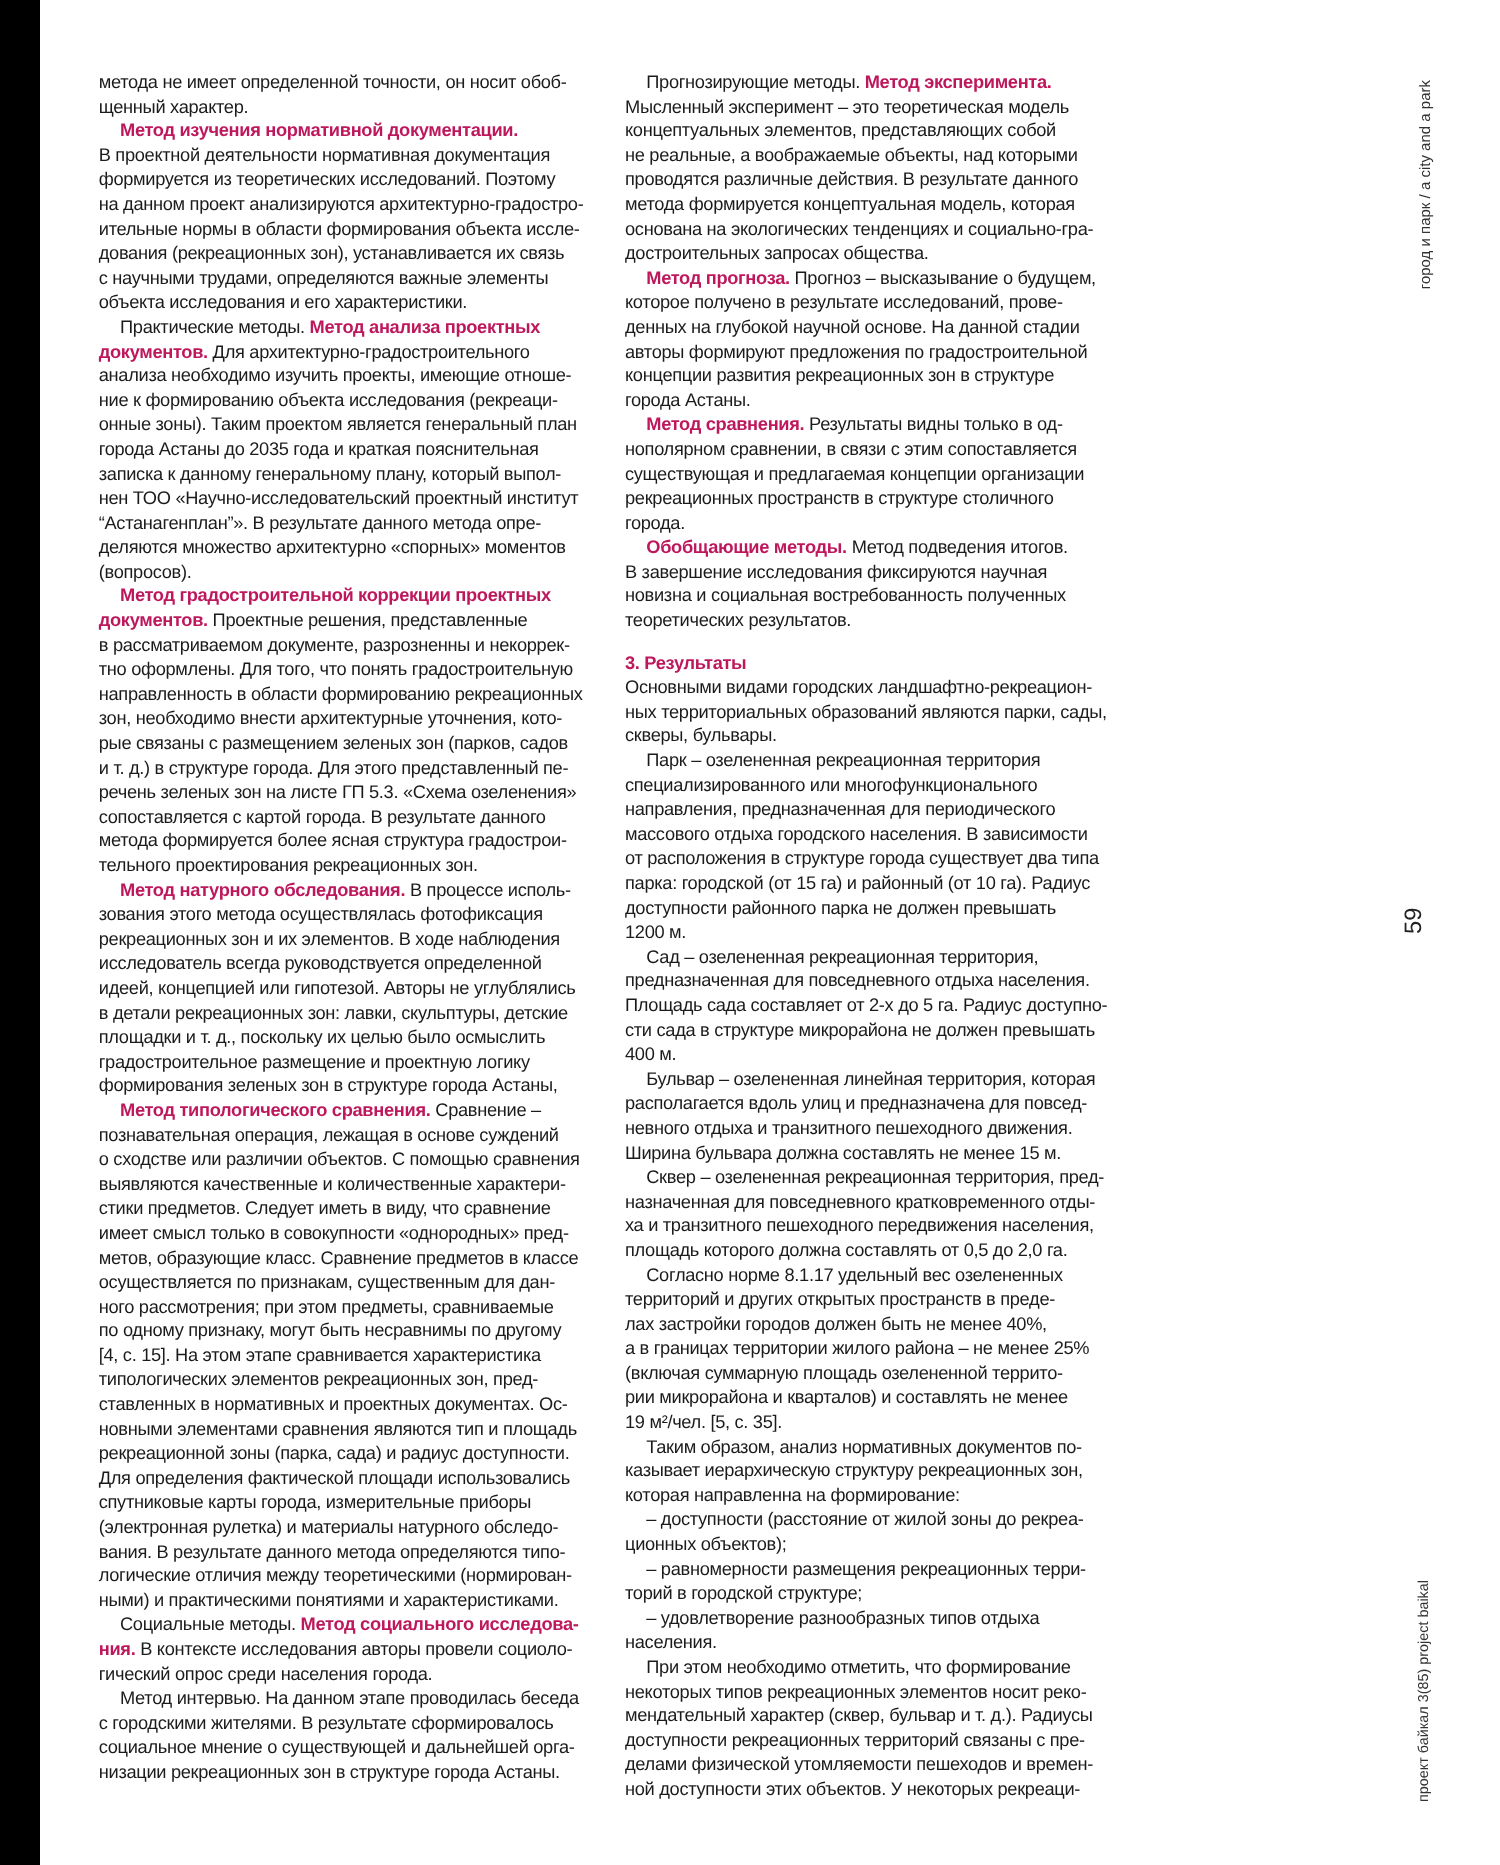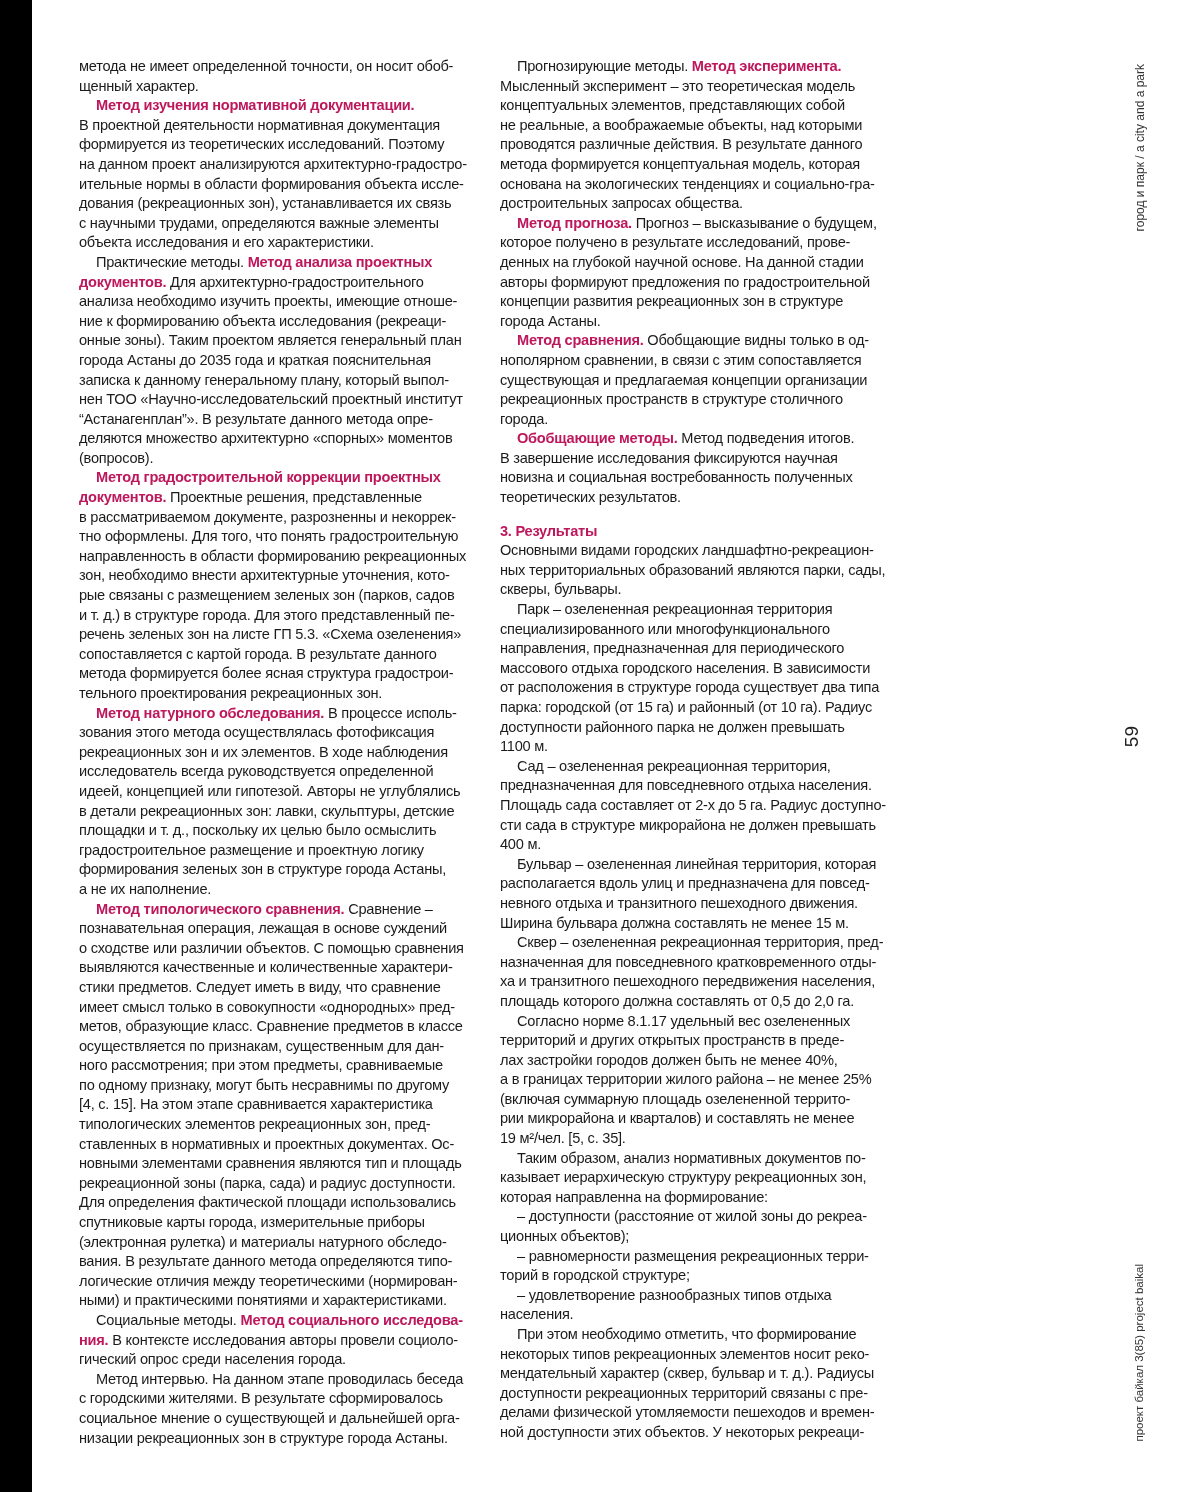--- a/index.html
+++ b/index.html
@@ -81,21 +81,20 @@
       <div class="line"><span>тельного проектирования рекреационных зон.</span></div>
       <div class="line ind"><span class="b">Метод натурного обследования. </span><span>В процессе исполь-</span></div>
       <div class="line"><span>зования этого метода осуществлялась фотофиксация</span></div>
       <div class="line"><span>рекреационных зон и их элементов. В ходе наблюдения</span></div>
       <div class="line"><span>исследователь всегда руководствуется определенной</span></div>
       <div class="line"><span>идеей, концепцией или гипотезой. Авторы не углублялись</span></div>
       <div class="line"><span>в детали рекреационных зон: лавки, скульптуры, детские</span></div>
       <div class="line"><span>площадки и т. д., поскольку их целью было осмыслить</span></div>
       <div class="line"><span>градостроительное размещение и проектную логику</span></div>
       <div class="line"><span>формирования зеленых зон в структуре города Астаны,</span></div>
-      <div class="line"><span>а не их наполнение.</span></div>
       <div class="line ind"><span class="b">Метод типологического сравнения. </span><span>Сравнение –</span></div>
       <div class="line"><span>познавательная операция, лежащая в основе суждений</span></div>
       <div class="line"><span>о сходстве или различии объектов. С помощью сравнения</span></div>
       <div class="line"><span>выявляются качественные и количественные характери-</span></div>
       <div class="line"><span>стики предметов. Следует иметь в виду, что сравнение</span></div>
       <div class="line"><span>имеет смысл только в совокупности «однородных» пред-</span></div>
       <div class="line"><span>метов, образующие класс. Сравнение предметов в классе</span></div>
       <div class="line"><span>осуществляется по признакам, существенным для дан-</span></div>
       <div class="line"><span>ного рассмотрения; при этом предметы, сравниваемые</span></div>
       <div class="line"><span>по одному признаку, могут быть несравнимы по другому</span></div>
@@ -126,41 +125,41 @@
       <div class="line"><span>проводятся различные действия. В результате данного</span></div>
       <div class="line"><span>метода формируется концептуальная модель, которая</span></div>
       <div class="line"><span>основана на экологических тенденциях и социально-гра-</span></div>
       <div class="line"><span>достроительных запросах общества.</span></div>
       <div class="line ind"><span class="b">Метод прогноза. </span><span>Прогноз – высказывание о будущем,</span></div>
       <div class="line"><span>которое получено в результате исследований, прове-</span></div>
       <div class="line"><span>денных на глубокой научной основе. На данной стадии</span></div>
       <div class="line"><span>авторы формируют предложения по градостроительной</span></div>
       <div class="line"><span>концепции развития рекреационных зон в структуре</span></div>
       <div class="line"><span>города Астаны.</span></div>
-      <div class="line ind"><span class="b">Метод сравнения. </span><span>Обобщающие видны только в од-</span></div>
+      <div class="line ind"><span class="b">Метод сравнения. </span><span>Результаты видны только в од-</span></div>
       <div class="line"><span>нополярном сравнении, в связи с этим сопоставляется</span></div>
       <div class="line"><span>существующая и предлагаемая концепции организации</span></div>
       <div class="line"><span>рекреационных пространств в структуре столичного</span></div>
       <div class="line"><span>города.</span></div>
       <div class="line ind"><span class="b">Обобщающие методы. </span><span>Метод подведения итогов.</span></div>
       <div class="line"><span>В завершение исследования фиксируются научная</span></div>
       <div class="line"><span>новизна и социальная востребованность полученных</span></div>
       <div class="line"><span>теоретических результатов.</span></div>
       <div class="line gap"><span class="b">3. Результаты</span></div>
       <div class="line"><span>Основными видами городских ландшафтно-рекреацион-</span></div>
       <div class="line"><span>ных территориальных образований являются парки, сады,</span></div>
       <div class="line"><span>скверы, бульвары.</span></div>
       <div class="line ind"><span>Парк – озелененная рекреационная территория</span></div>
       <div class="line"><span>специализированного или многофункционального</span></div>
       <div class="line"><span>направления, предназначенная для периодического</span></div>
       <div class="line"><span>массового отдыха городского населения. В зависимости</span></div>
       <div class="line"><span>от расположения в структуре города существует два типа</span></div>
       <div class="line"><span>парка: городской (от 15 га) и районный (от 10 га). Радиус</span></div>
       <div class="line"><span>доступности районного парка не должен превышать</span></div>
-      <div class="line"><span>1100 м.</span></div>
+      <div class="line"><span>1200 м.</span></div>
       <div class="line ind"><span>Сад – озелененная рекреационная территория,</span></div>
       <div class="line"><span>предназначенная для повседневного отдыха населения.</span></div>
       <div class="line"><span>Площадь сада составляет от 2-х до 5 га. Радиус доступно-</span></div>
       <div class="line"><span>сти сада в структуре микрорайона не должен превышать</span></div>
       <div class="line"><span>400 м.</span></div>
       <div class="line ind"><span>Бульвар – озелененная линейная территория, которая</span></div>
       <div class="line"><span>располагается вдоль улиц и предназначена для повсед-</span></div>
       <div class="line"><span>невного отдыха и транзитного пешеходного движения.</span></div>
       <div class="line"><span>Ширина бульвара должна составлять не менее 15 м.</span></div>
       <div class="line ind"><span>Сквер – озелененная рекреационная территория, пред-</span></div>

